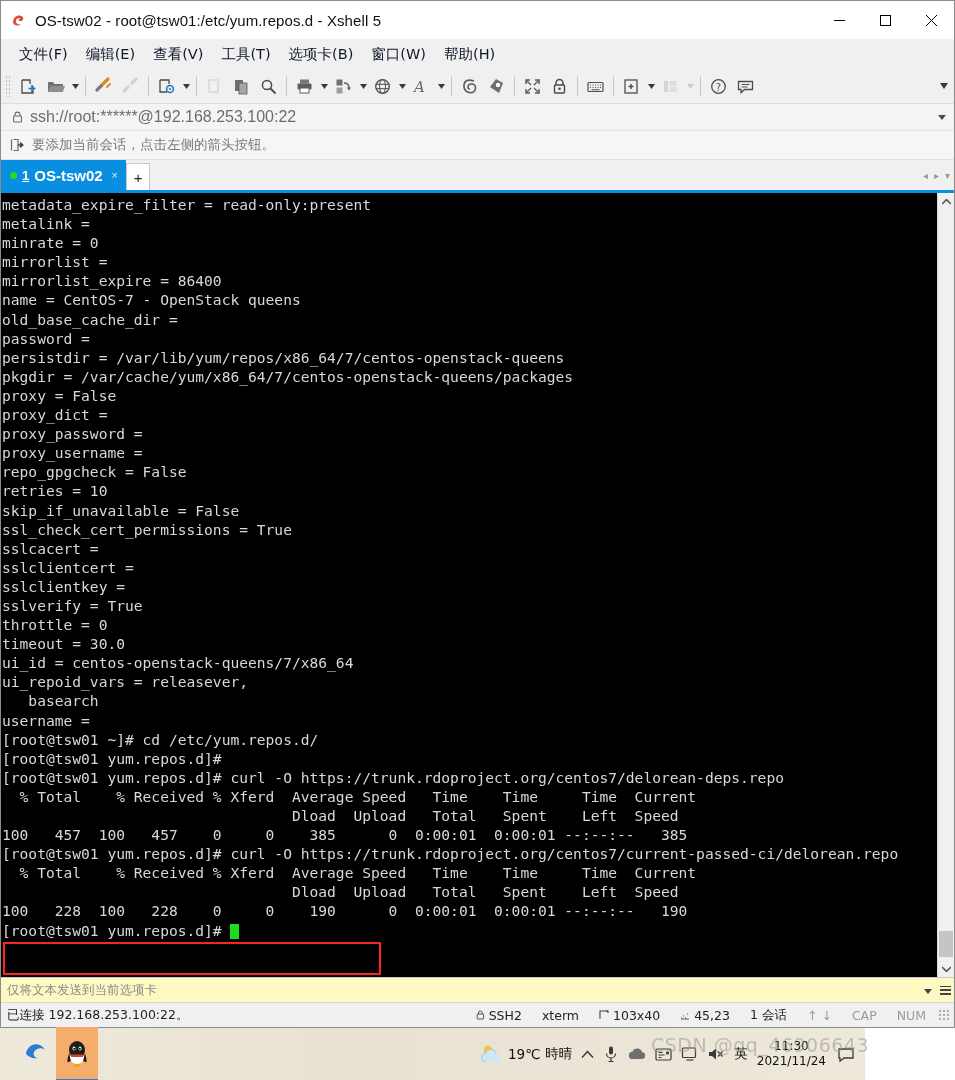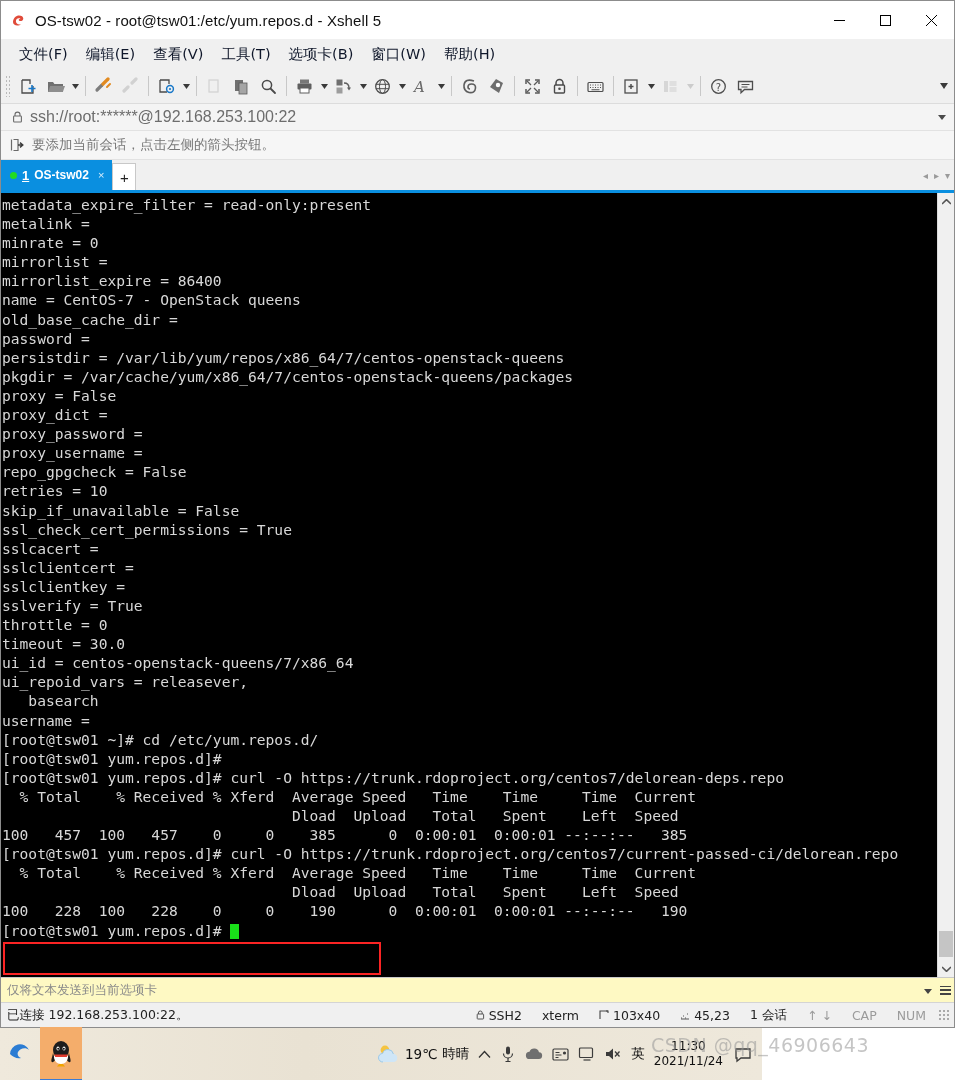--- a/index.html
+++ b/index.html
@@ -196,21 +196,21 @@
     border-radius: 50%;
     background: #22dd22;
     flex: 0 0 auto;
   }
   .tab-num {
     font-size: 13px;
     font-weight: bold;
     text-decoration: underline;
   }
   .tab-label {
-    font-size: 12px;
+    font-size: 15px;
     font-weight: bold;
     white-space: nowrap;
   }
   .tab-close {
     font-size: 11px;
     color: #d9eefb;
     padding: 0 2px;
     margin-left: 2px;
   }
   .tab-new {
@@ -372,24 +372,25 @@
     margin-left: 2px;
     background-image: radial-gradient(#a9a9a9 1px, transparent 1px);
     background-size: 4px 4px;
     background-position: bottom right;
   }
 
   
   .taskbar {
     position: absolute;
     left: 0; top: 1028px;
-    width: 762px; height: 52px;
+    width: 849px; height: 52px;
     background: linear-gradient(to right, #efe9dc 0%, #e9e2d3 40%, #eee8db 100%);
     display: flex;
     align-items: center;
+    padding-left: 16px;
   }
   .tb-app {
     width: 40px; height: 52px;
     display: flex; align-items: center; justify-content: center;
     flex: 0 0 auto;
   }
   .tb-app.edge { background: transparent; }
   .tb-app.qq {
     background: #f4ad6b;
     width: 42px;

